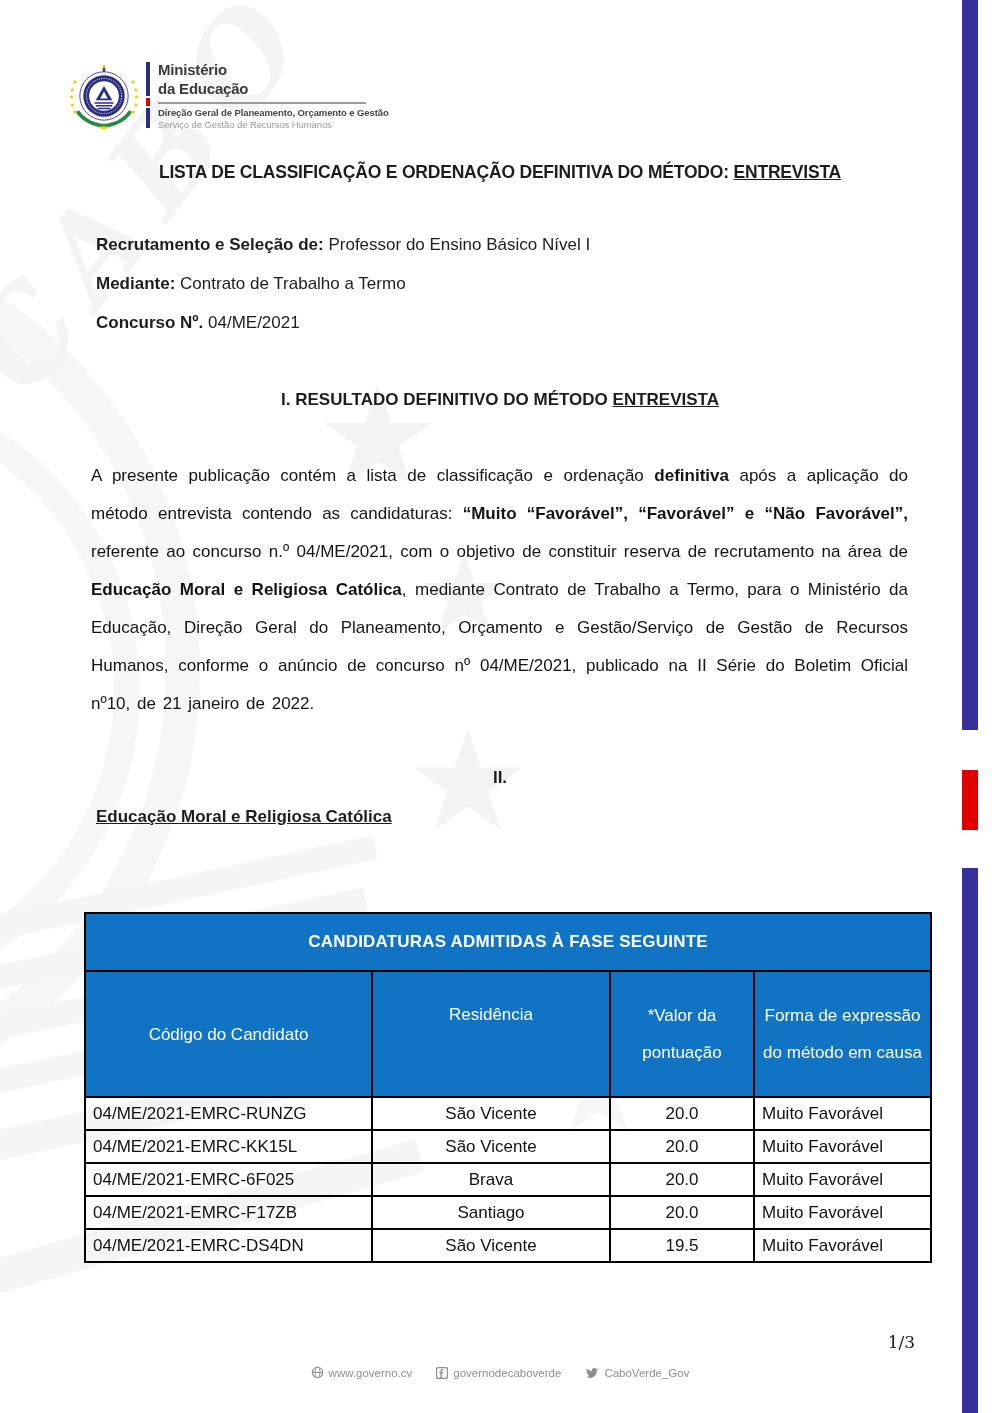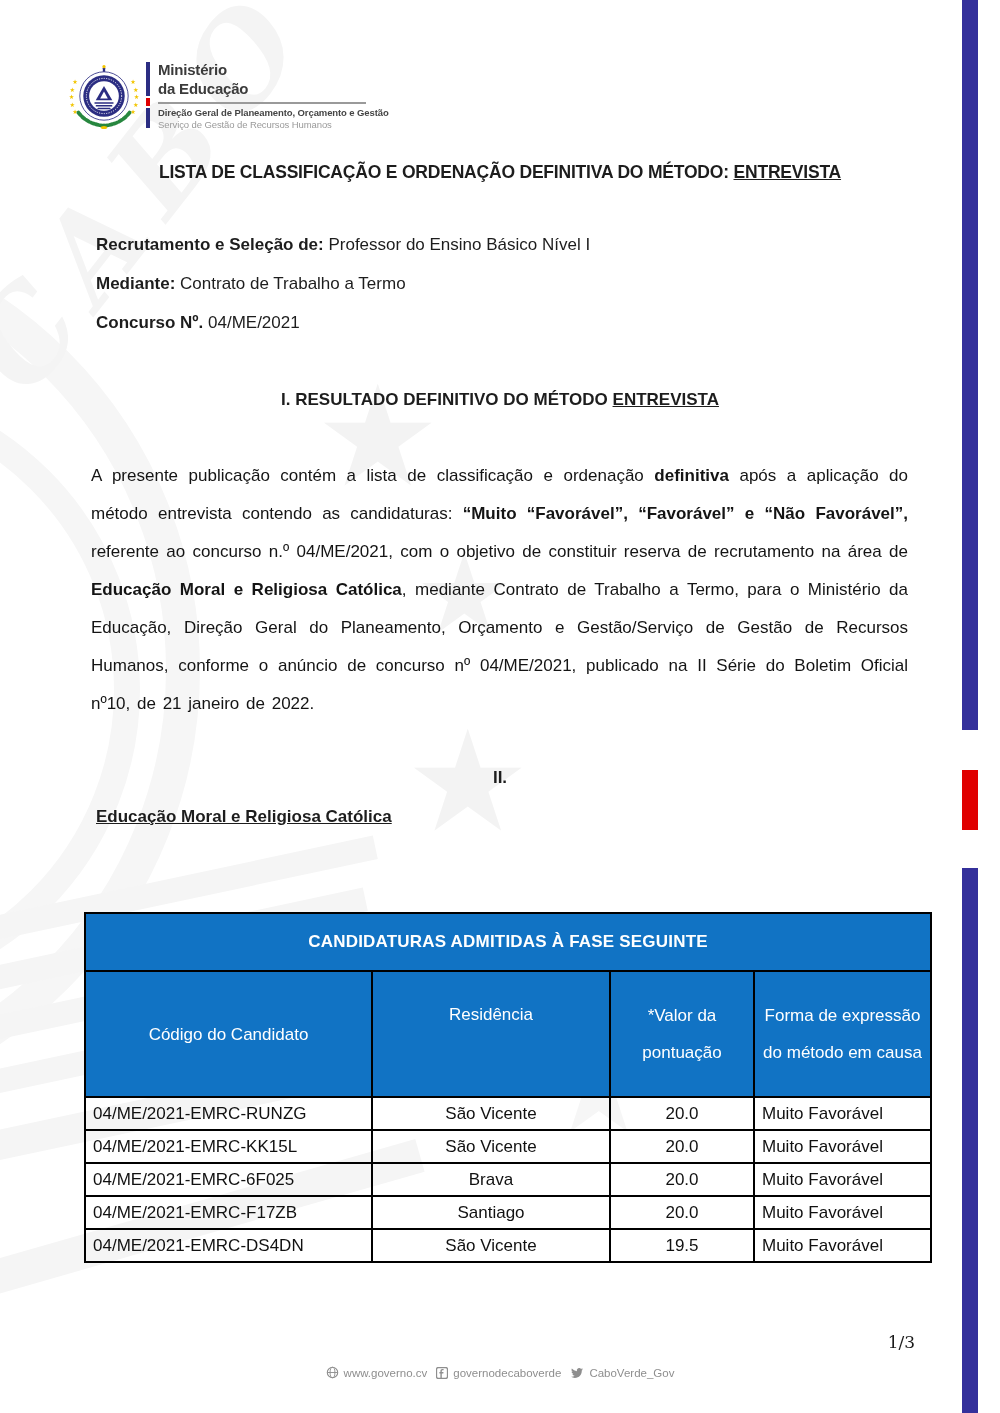--- a/index.html
+++ b/index.html
@@ -79,21 +79,21 @@
   .header-row th.c1 { vertical-align:top; padding-top:24px; }
   tbody td { height:33px; font-size:17px; color:#111; vertical-align:middle; }
   tbody td.c0 { text-align:left; padding-left:7px; }
   tbody td.c1, tbody td.c2 { text-align:center; }
   tbody td.c3 { text-align:left; padding-left:7px; }
 
   
   .page-number { position:absolute; top:1332px; right:85px;
                  font-family:"DejaVu Serif", serif; font-size:17px; color:#1a1a1a; }
   .footer { position:absolute; top:1366px; left:0; width:100%;
-            display:flex; justify-content:center; align-items:center; gap:9px;
+            display:flex; justify-content:center; align-items:center; gap:24px;
             font-size:11.5px; color:var(--footer-gray,#8e8e8e); }
   .footer svg { display:block; }
   .f-item { display:flex; align-items:center; gap:5px; }
 </style>
 </head>
 <body>
 
 <div class="page">
 
   <div class="wm wm-ring" style="width:900px;height:900px;left:-700px;top:220px;"></div>

